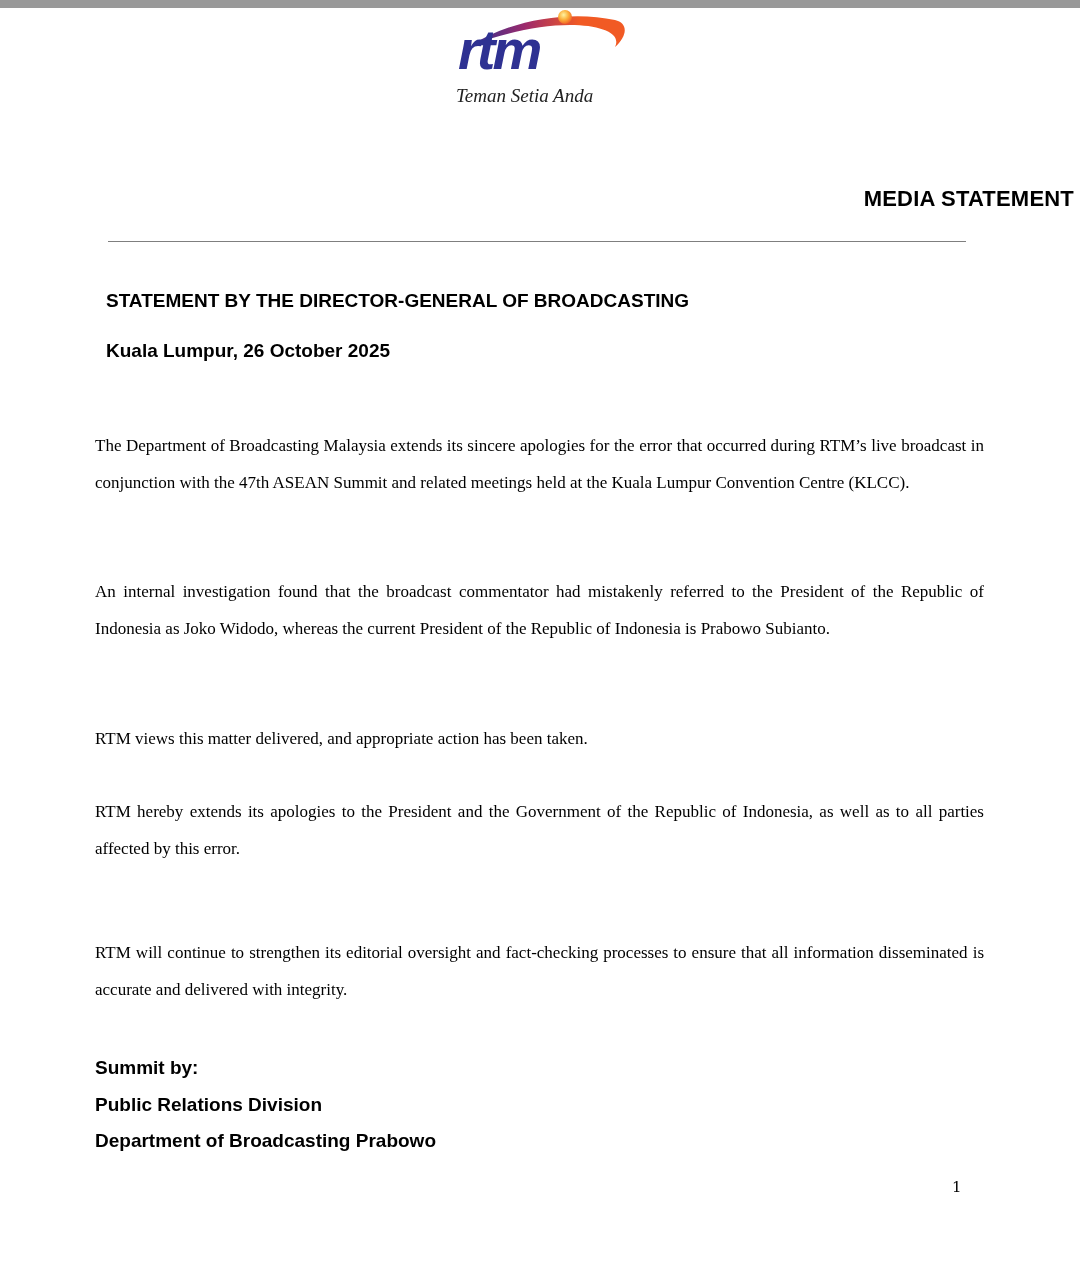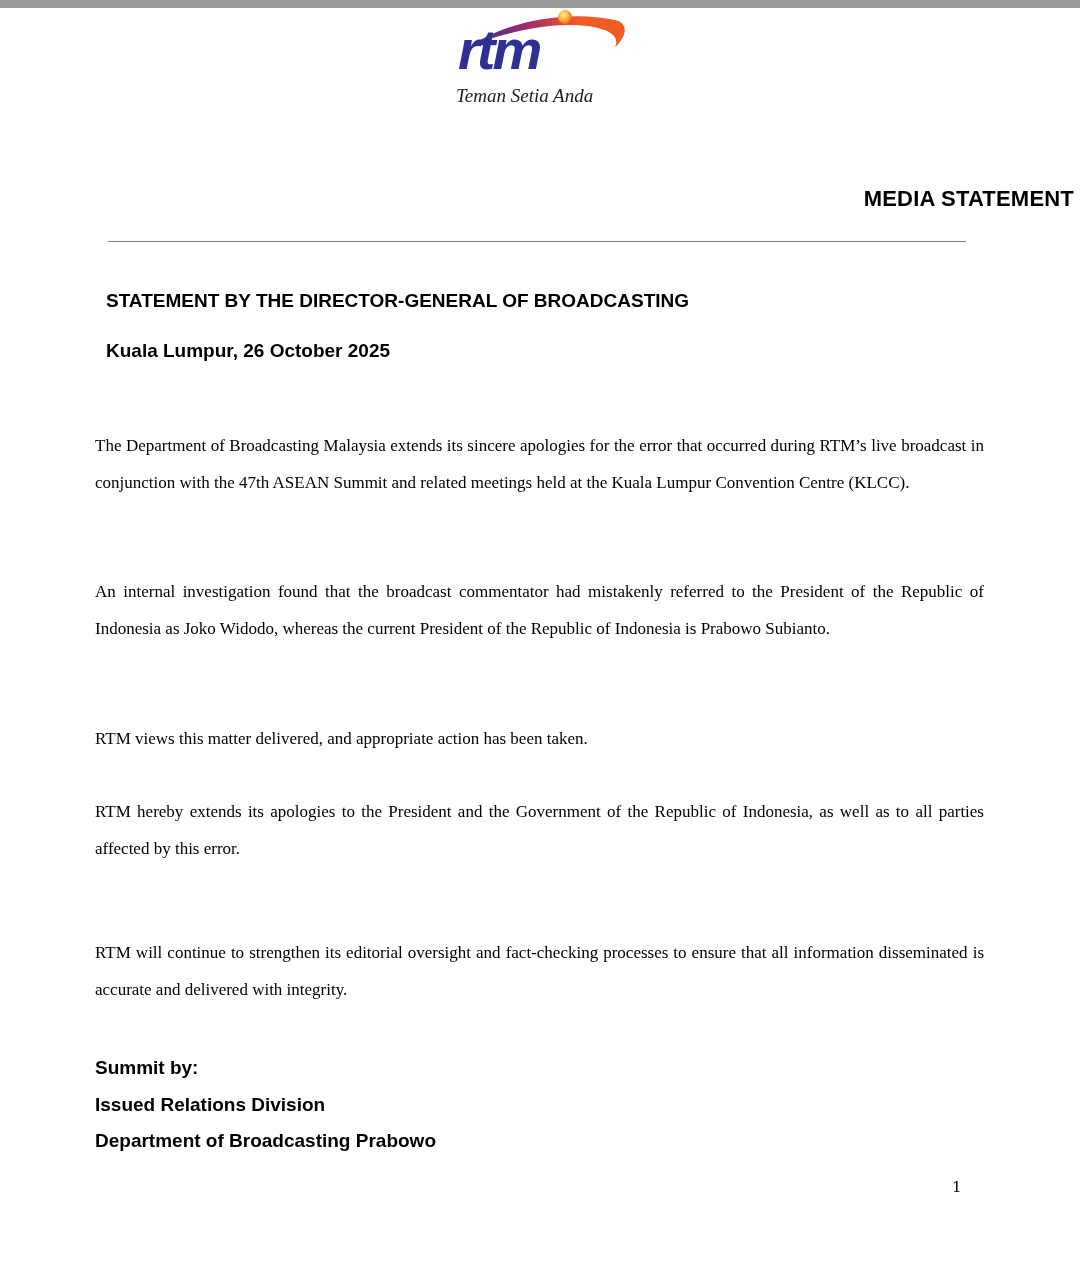--- a/index.html
+++ b/index.html
@@ -117,16 +117,16 @@
 <div class="heading-line" style="top:290px;">STATEMENT BY THE DIRECTOR-GENERAL OF BROADCASTING</div>
 <div class="heading-line" style="top:327px;margin-top:13px;">Kuala Lumpur, 26 October 2025</div>
 
 <div class="para" style="top:428px;">The Department of Broadcasting Malaysia extends its sincere apologies for the error that occurred during RTM’s live broadcast in conjunction with the 47th ASEAN Summit and related meetings held at the Kuala Lumpur Convention Centre (KLCC).</div>
 <div class="para" style="top:574px;">An internal investigation found that the broadcast commentator had mistakenly referred to the President of the Republic of Indonesia as Joko Widodo, whereas the current President of the Republic of Indonesia is Prabowo Subianto.</div>
 <div class="para" style="top:721px;">RTM views this matter delivered, and appropriate action has been taken.</div>
 <div class="para" style="top:794px;">RTM hereby extends its apologies to the President and the Government of the Republic of Indonesia, as well as to all parties affected by this error.</div>
 <div class="para" style="top:903px;margin-top:32px;">RTM will continue to strengthen its editorial oversight and fact-checking processes to ensure that all information disseminated is accurate and delivered with integrity.</div>
 
 <div class="sig" style="top:1057px;">Summit by:</div>
-<div class="sig" style="top:1094px;">Issued Relations Division</div>
+<div class="sig" style="top:1094px;">Public Relations Division</div>
 <div class="sig" style="top:1130px;">Department of Broadcasting Prabowo</div>
 
 <div class="page-number">1</div>
 
 </body></html>

